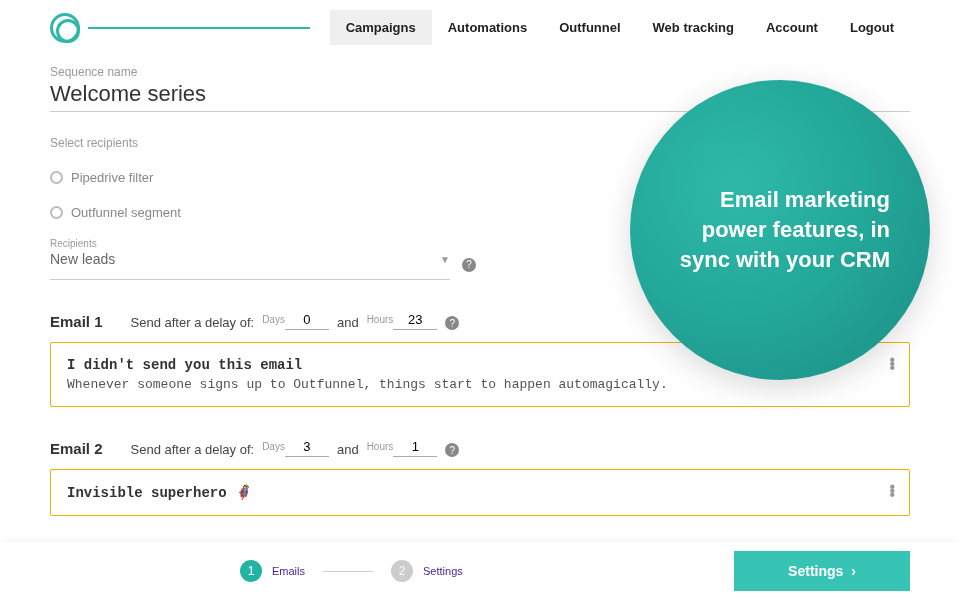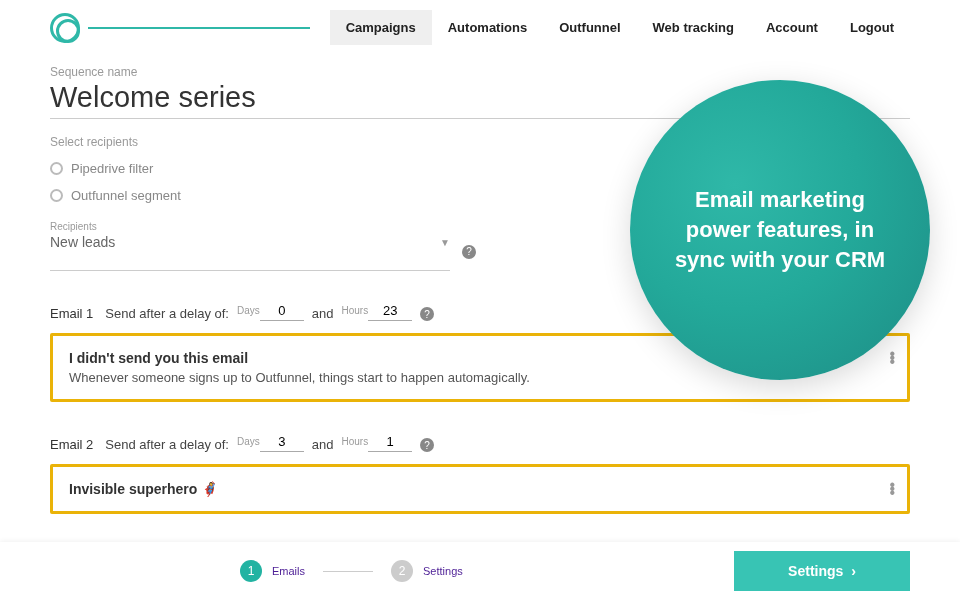--- a/index.html
+++ b/index.html
@@ -6,42 +6,42 @@
   body { font-family: -apple-system, BlinkMacSystemFont, "Segoe UI", Helvetica, Arial, sans-serif; background: #fff; color: #333; width: 960px; height: 600px; overflow: hidden; position: relative; }
   .header { display: flex; align-items: center; padding: 10px 50px 6px 50px; }
   .logo { width: 30px; height: 30px; border-radius: 50%; border: 3px solid #2fb8a8; position: relative; flex-shrink:0;}
   .logo::after { content:""; position:absolute; width:18px; height:18px; border-radius:50%; border:3px solid #2fb8a8; left:3px; top:3px; }
   .header-line { height:2px; background:#2fb8a8; flex:1; margin:0 20px 0 8px; max-width:260px;}
   .nav { margin-left:auto; display:flex; gap:0; }
   .nav-item { padding:10px 16px; font-weight:700; font-size:13px; cursor:pointer; color:#222; }
   .nav-item.active { background:#efefef; }
   .content { padding: 8px 50px 0 50px; }
   .seq-label { font-size:12px; color:#9a9a9a; margin-top:6px;}
-  .seq-name { font-size:29px; color:#333; font-weight:400; padding:2px 0 4px 0; border-bottom:1px solid #ccc; width:100%;}
-  .section-label { font-size:12px; color:#9a9a9a; margin-top:16px; }
-  .radio-row { display:flex; align-items:center; gap:8px; margin-top:12px; font-size:13px; color:#888; }
+  .seq-name { font-size:22px; color:#333; font-weight:400; padding:2px 0 4px 0; border-bottom:1px solid #ccc; width:100%;}
+  .section-label { font-size:12px; color:#9a9a9a; margin-top:24px; }
+  .radio-row { display:flex; align-items:center; gap:8px; margin-top:20px; font-size:13px; color:#888; }
   .radio-circle { width:13px; height:13px; border:2px solid #bbb; border-radius:50%; }
   .recip-label { font-size:10px; color:#9a9a9a; margin-top:18px;}
-  .select-row { display:flex; align-items:center; gap:12px; margin-top:2px; border-bottom:1px solid #ccc; width:400px; padding-bottom:20px; position:relative;}
+  .select-row { display:flex; align-items:center; gap:12px; margin-top:2px; border-bottom:1px solid #ccc; width:400px; padding-bottom:12px; position:relative;}
   .select-val { font-size:14px; color:#666; flex:1;}
   .caret { font-size:10px; color:#999; }
   .helpdot { width:14px; height:14px; border-radius:50%; background:#888; color:#fff; font-size:10px; display:flex; align-items:center; justify-content:center;}
   .email-block { margin-top:30px; }
   .delay-row { display:flex; align-items:flex-end; gap:8px; font-size:13px; }
-  .delay-row .etitle { font-weight:400; font-size:13px; margin-right:4px;}
+  .delay-row .etitle { font-weight:700; font-size:15px; margin-right:20px;}
   .delay-row .lab { color:#444; }
   .numfield { width:44px; border:none; border-bottom:1px solid #aaa; text-align:center; font-size:13px; padding:2px 0;}
   .numwrap { display:flex; flex-direction:row; align-items:center;}
   .numwrap .cap { font-size:10px; color:#9a9a9a; margin-bottom:2px;}
-  .card { border:3px solid #eab308; border-radius:2px; padding:14px 16px; margin-top:12px; position:relative; background:#fff;}
+  .card { border:1px solid #eab308; border-radius:2px; padding:14px 16px; margin-top:12px; position:relative; background:#fff;font-family:Liberation Mono, monospace;}
   .card-title { font-weight:800; font-size:14px; }
   .card-sub { font-size:13px; color:#555; margin-top:4px; }
   .kebab { position:absolute; right:12px; top:16px; color:#999; font-size:16px; letter-spacing:0; line-height:4px; cursor:pointer;}
   .kebab span{display:block;height:4px;}
-  .promo { position:absolute; right:30px; top:80px; width:300px; height:300px; border-radius:50%; background: radial-gradient(circle at 35% 35%, #2fb8a8 0%, #23a99a 45%, #1d8c85 100%); color:#fff; display:flex; align-items:center; justify-content:center; text-align:center; padding:40px; font-weight:700; font-size:22px; line-height:1.35; box-shadow:0 8px 30px rgba(0,0,0,0.15);}
+  .promo { position:absolute; right:30px; top:80px; width:300px; height:300px; border-radius:50%; background: radial-gradient(circle at 35% 35%, #2fb8a8 0%, #23a99a 45%, #1d8c85 100%); color:#fff; display:flex; align-items:center; justify-content:center; text-align:right; padding:40px; font-weight:700; font-size:22px; line-height:1.35; box-shadow:0 8px 30px rgba(0,0,0,0.15);}
   .footer { position:absolute; bottom:0; left:0; right:0; height:58px; background:#fff; display:flex; align-items:center; padding:0 50px; box-shadow:0 -1px 5px rgba(0,0,0,0.06);}
   .step { display:flex; align-items:center; gap:10px;}
   .stepnum { width:22px; height:22px; border-radius:50%; display:flex; align-items:center; justify-content:center; font-size:12px; color:#fff;}
   .stepnum.on { background:#22b3a2;}
   .stepnum.off { background:#ccc;}
   .stepline { width:50px; height:1px; background:#ccc; margin:0 18px;}
   .steptext { font-size:11px; color:#4c1d95;}
   .cta { margin-left:auto; background:#38c4b4; color:#fff; border:none; padding:12px 54px; font-size:14px; font-weight:600; cursor:pointer; display:flex; align-items:center; gap:8px;}
   .steps-wrap{display:flex;align-items:center;margin-left:190px;}
 </style>

